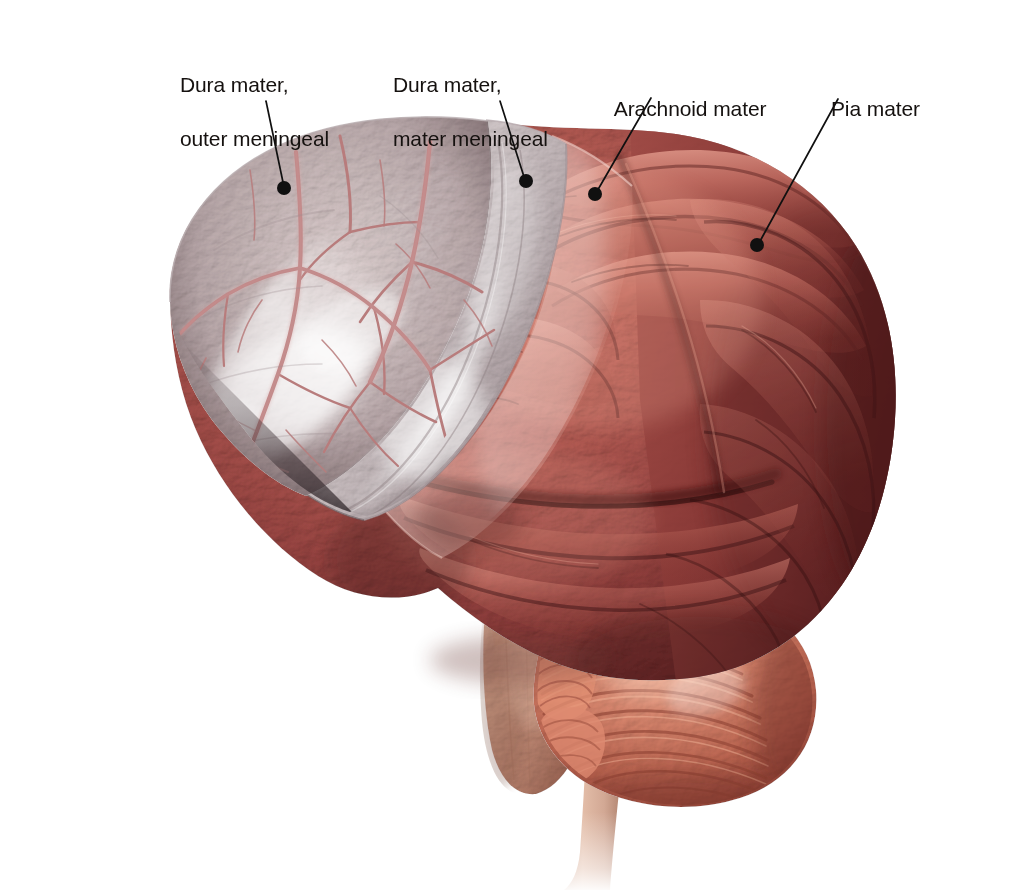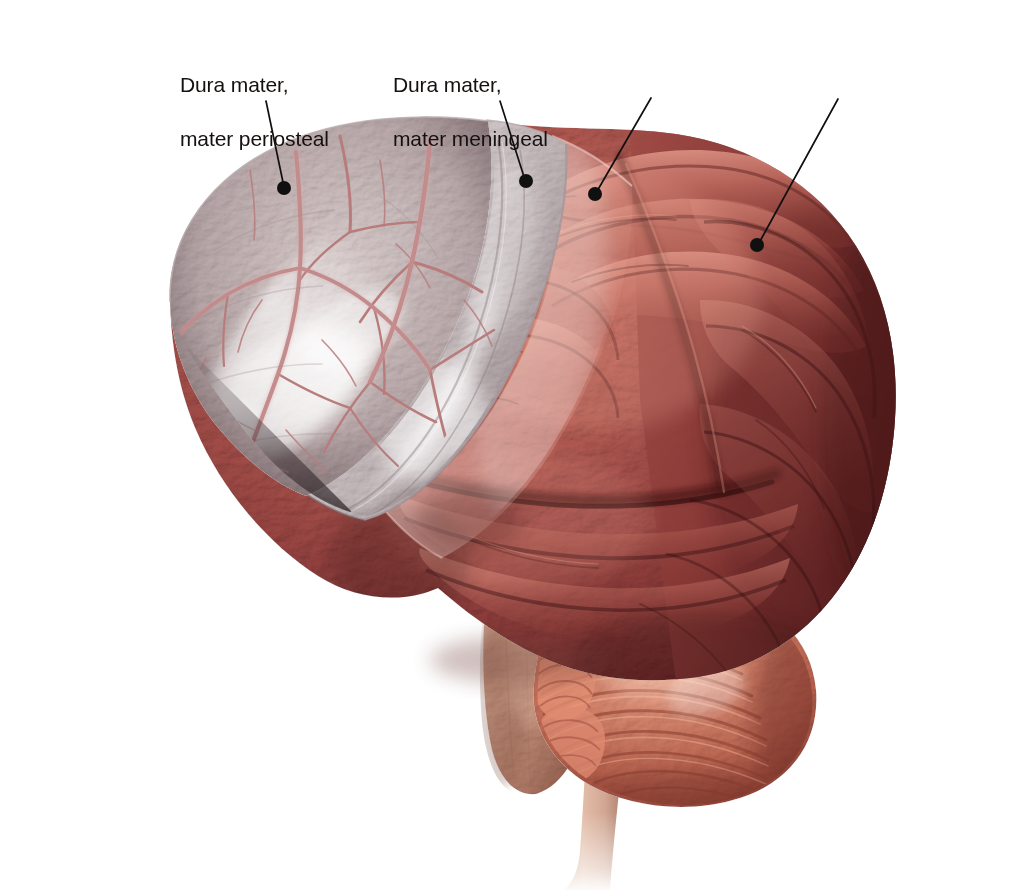--- a/index.html
+++ b/index.html
@@ -644,23 +644,29 @@
         <circle cx="526" cy="181" r="7" fill="#101010" stroke="none"></circle>
         <line x1="651" y1="98" x2="596" y2="193" stroke="#101010" stroke-width="1.7"></line>
         <circle cx="595" cy="194" r="7" fill="#101010" stroke="none"></circle>
         <line x1="838" y1="99" x2="759" y2="243" stroke="#101010" stroke-width="1.7"></line>
         <circle cx="757" cy="245" r="7" fill="#101010" stroke="none"></circle>
       </g>
   </svg>
 
   <div class="label" style="left:157px; top:44px;">
     <span>Dura mater,</span><br>
-    <span>mater periosteal</span>
+    <span>outer meningeal</span>
   </div>
 
   <div class="label" style="left:370px; top:44px;">
     <span>Dura mater,</span><br>
     <span>mater meningeal</span>
   </div>
 
-
+  <div class="label" style="left:592px; top:68px;">
+    <span>Arachnoid mater</span>
+  </div>
+
+  <div class="label" style="left:808px; top:68px;">
+    <span>Pia mater</span>
+  </div>
 
 </div>
 
 </body></html>

